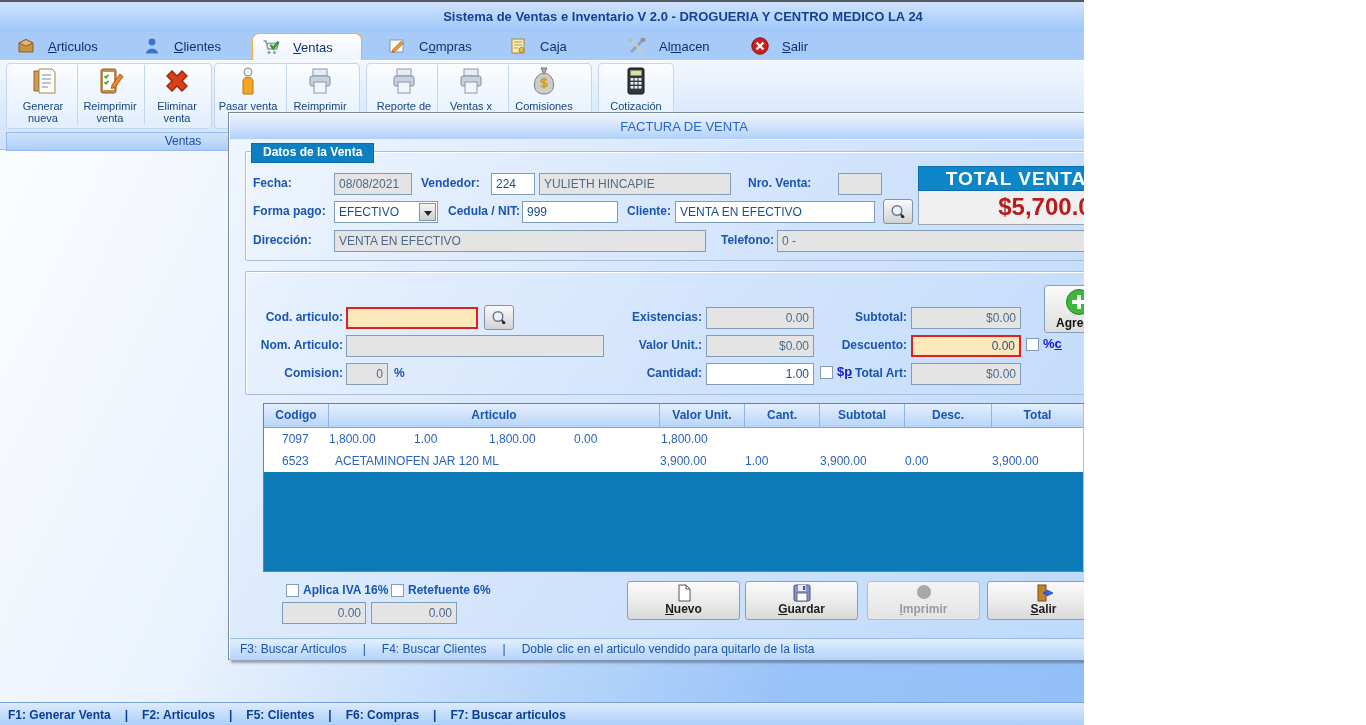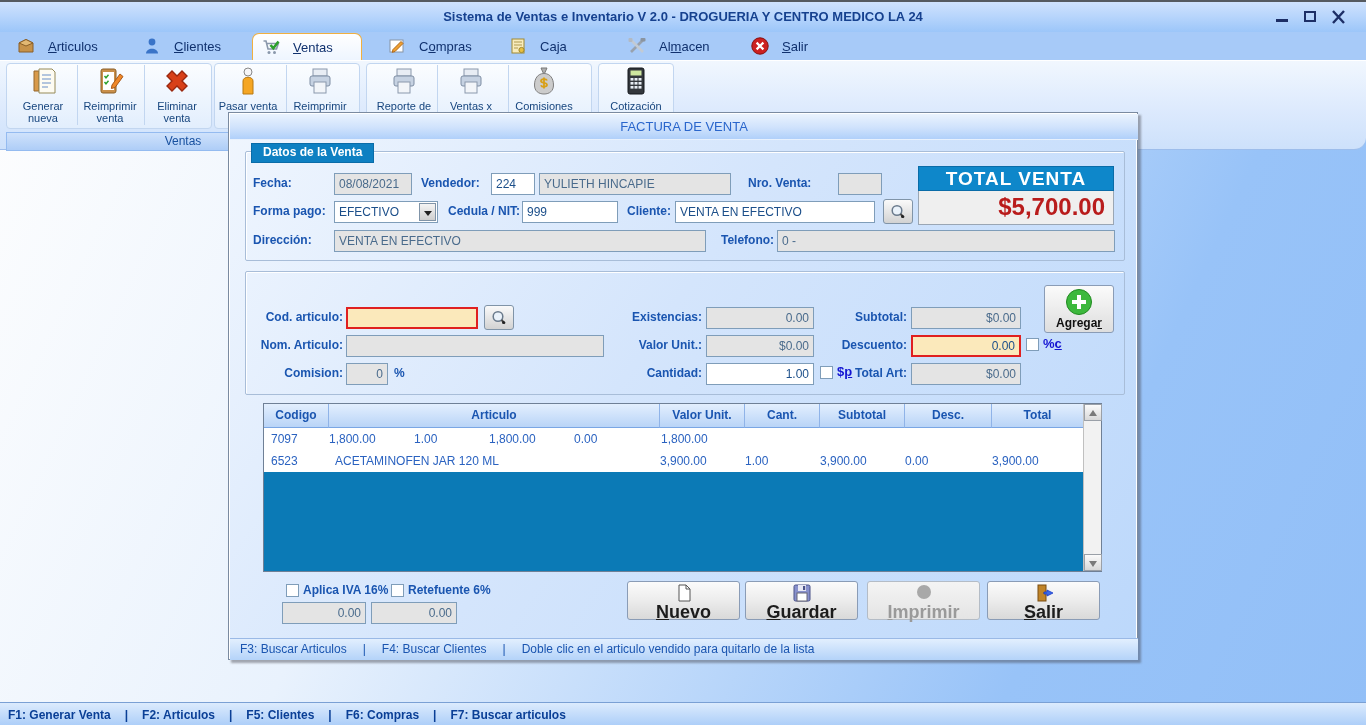--- a/index.html
+++ b/index.html
@@ -1,17 +1,17 @@
 <!DOCTYPE html>
 <html><head>
 <meta charset="utf-8">
 <style>
   * { box-sizing: border-box; margin: 0; padding: 0; }
   body { font-family: "Liberation Sans", sans-serif; }
-  .screen { position: relative; width: 1366px; height: 725px; overflow: hidden;
+  .screen { position: relative; width: 1084px; height: 725px; overflow: hidden;
             background: linear-gradient(115deg, #fefefe 0%, #e9f2fd 35%, #98c3f8 78%, #92bff7 100%);
             border-top: 2px solid #555a60; }
   .abs { position: absolute; }
 
   
   .titlebar { position: absolute; left: 0; top: 0; width: 1366px; height: 30px;
               background: linear-gradient(#cfe2fd 0%, #b9d6fc 45%, #9cc6f9 100%); }
   .title-text { position: absolute; left: 0; top: 0; width: 100%; text-align: center;
                 line-height: 30px; font-size: 13px; font-weight: bold; color: #16418f; }
   .winbtn { position: absolute; top: 7px; width: 22px; height: 16px; cursor: default; }
@@ -88,37 +88,37 @@
   
   .grid { position: absolute; left: 34px; top: 290px; width: 839px; height: 169px;
           border: 1px solid #6f8096; background: #ffffff; }
   .ghead { position: absolute; left: 0; top: 0; height: 24px; display: flex; }
   .th { height: 24px; background: linear-gradient(#e3effe, #b9d4f7); border-right: 1px solid #8fb3e8;
         border-bottom: 1px solid #7aa6e4; color: #1a55b0; font-weight: bold; font-size: 12px;
         text-align: center; line-height: 23px; }
   .gtr { position: absolute; left: 0; height: 22px; display: flex; background: #ffffff;
          color: #2a62c0; font-size: 12px; line-height: 22px; }
   .td { height: 22px; overflow: hidden; white-space: nowrap; }
-  .td.c0 { padding-left: 7px; } .td.c1 { padding-left: 6px; }
+  .td.c0 { padding-left: 18px; } .td.c1 { padding-left: 6px; }
   .td.r { text-align: left; padding-right: 8px; }
   .gempty { position: absolute; left: 0; top: 68px; width: 819px; height: 99px; background: #0b7ab6; }
   .vscroll { position: absolute; right: 0; top: 0; width: 18px; height: 167px; background: #f2f2f2;
              border-left: 1px solid #c0c0c0; }
   .sb-btn { position: absolute; left: 0; width: 18px; height: 17px;
             background: linear-gradient(#fbfbfb, #d8d8d8); border: 1px solid #9aa0a8; }
   .sb-up { top: 0; } .sb-dn { bottom: 0; }
   .sb-up i { position: absolute; left: 4px; top: 5px; border-left: 4px solid transparent;
              border-right: 4px solid transparent; border-bottom: 6px solid #7a7a7a; }
   .sb-dn i { position: absolute; left: 4px; top: 6px; border-left: 4px solid transparent;
              border-right: 4px solid transparent; border-top: 6px solid #7a7a7a; }
 
   
   .dbtn { position: absolute; width: 113px; height: 39px; border: 1px solid #8a9cb6; border-radius: 3px;
           background: linear-gradient(#fbfbfb 0%, #ececec 50%, #d9d9d9 100%);
-          text-align: center; font-size: 18px; font-weight: bold; color: #1c1c1c; cursor: default; }
+          text-align: center; font-size: 12px; font-weight: bold; color: #1c1c1c; cursor: default; }
   .dbtn .bicon { display: block; height: 18px; margin: 2px auto 0 auto; width: 22px; }
   .dbtn.disabled { color: #9a9a9a; background: linear-gradient(#f4f4f4, #e4e4e4); border-color: #b4bcc6; }
   .addbtn { position: absolute; left: 815px; top: 172px; width: 70px; height: 48px;
             border: 1px solid #8a9cb6; border-radius: 3px;
             background: linear-gradient(#fbfbfb, #dedede); text-align: center;
             font-size: 12px; font-weight: bold; color: #101010; }
   .addbtn .bicon { display: block; height: 28px; width: 28px; margin: 2px auto 0 auto; }
 
   
   .dlg-status { position: absolute; left: 1px; top: 525px; width: 908px; height: 22px;

